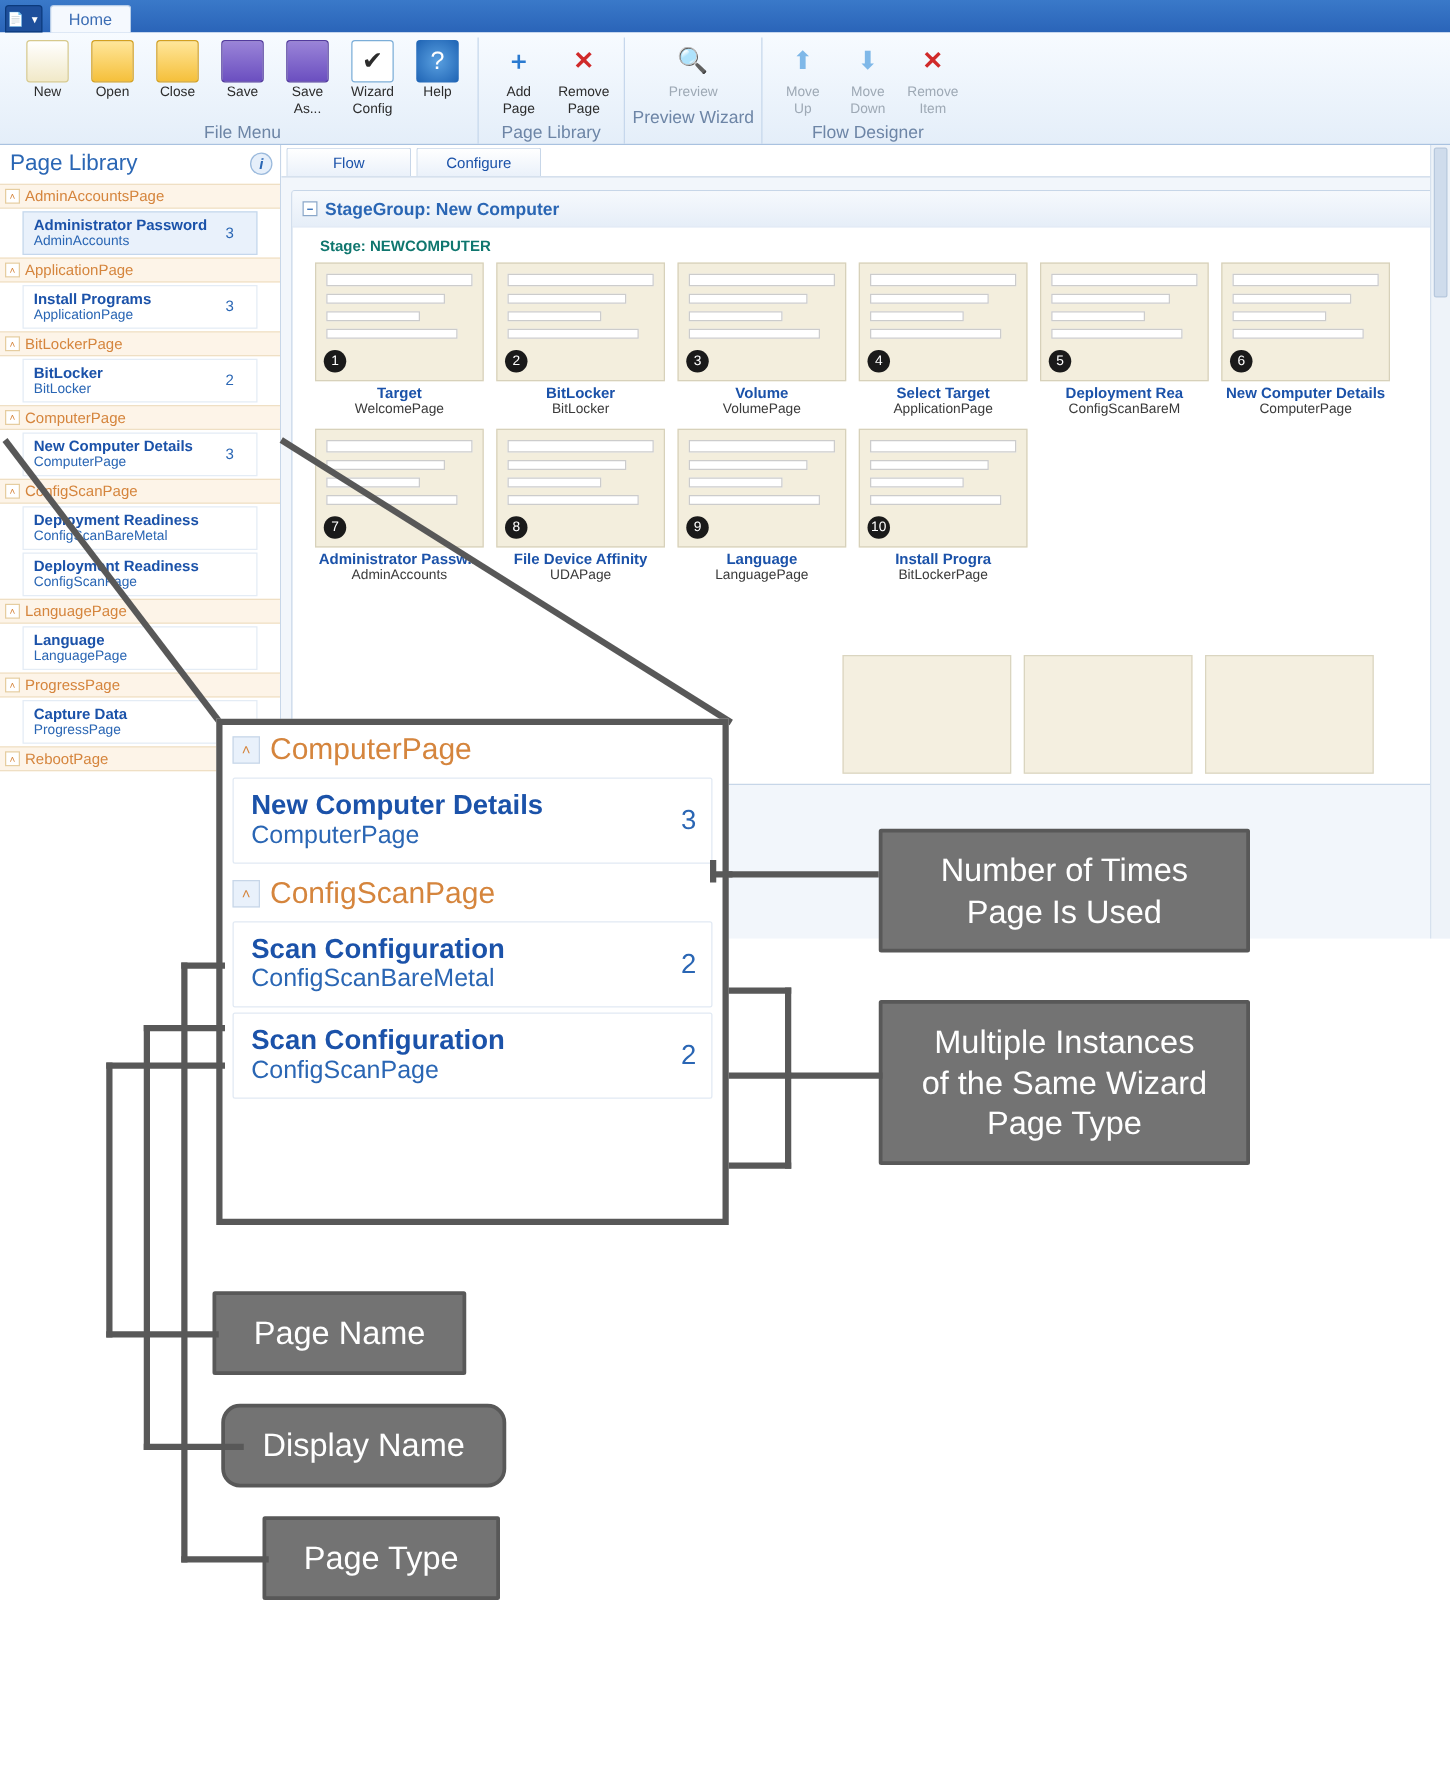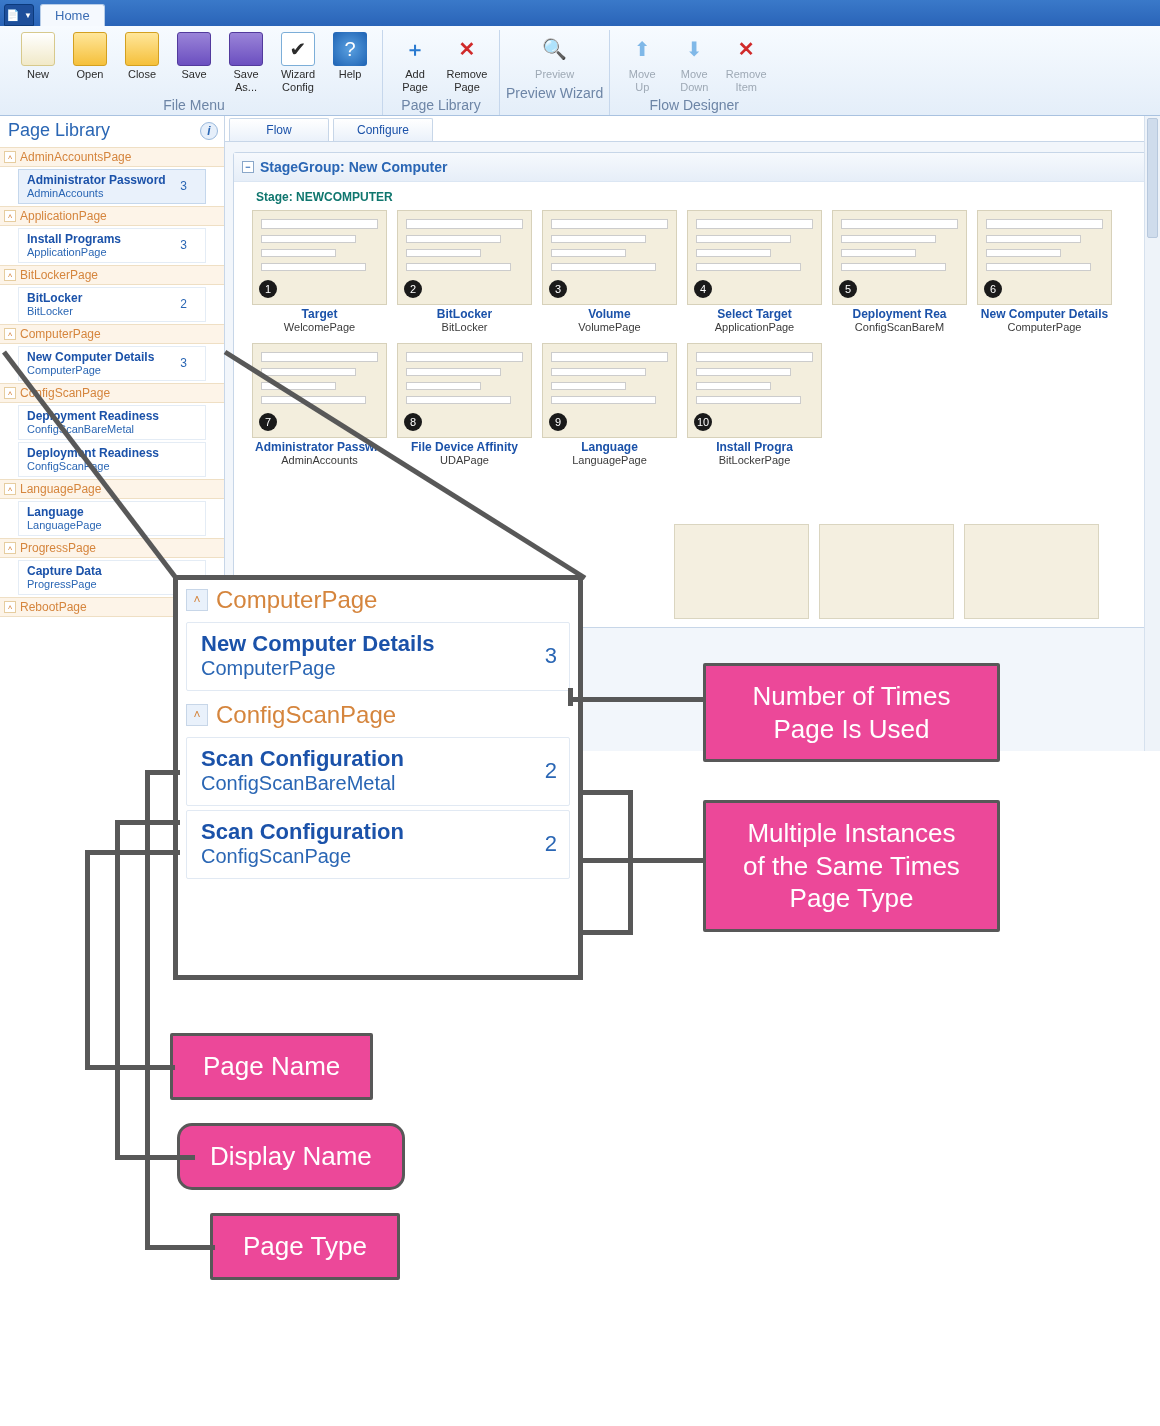--- a/index.html
+++ b/index.html
@@ -69,21 +69,21 @@
   .annot { position:absolute; left:0; top:0; width:1160px; height:1426px; pointer-events:none; }
   .zoom-frame { position:absolute; left:173px; top:575px; width:410px; height:405px; background:#fff; border:5px solid #585858; }
   .zoom-frame .zgroup-h { display:flex; align-items:center; gap:8px; padding:6px 8px 4px 8px; }
   .zoom-frame .zchev { width:22px; height:22px; background:#e9f1fb; border:1px solid #c7d6e8; color:#d5853d; font-size:12px; display:flex; align-items:center; justify-content:center; }
   .zoom-frame .zgname { font-size:24px; color:#d5853d; }
   .zoom-frame .zitem { border:1px solid #e1e9f3; border-radius:2px; margin:4px 8px; padding:8px 12px 10px 14px; display:flex; justify-content:space-between; align-items:center; }
   .zoom-frame .zdn { font-size:22px; color:#1b52a9; font-weight:700; }
   .zoom-frame .zpn { font-size:20px; color:#2a66b4; }
   .zoom-frame .zcnt { font-size:22px; color:#2a66b4; }
 
-  .callout { position:absolute; background:#ec4899; border:3px solid #585858; color:#fff; font-size:26px; padding:14px 30px; text-align:center; border-radius:2px; line-height:1.25; }
+  .callout { position:absolute; background:#737373; border:3px solid #585858; color:#fff; font-size:26px; padding:14px 30px; text-align:center; border-radius:2px; line-height:1.25; }
   .leader { position:absolute; background:#585858; }
 
   
   .wedge { position:absolute; fill:none; stroke:#585858; stroke-width:5; }
 </style>
 </head>
 <body>
 
 <div class="titlebar">
   <div class="doc-btn">📄</div>
@@ -438,21 +438,21 @@
       <div class="zitem">
         <div>
           <div class="zdn">Scan Configuration</div>
           <div class="zpn">ConfigScanPage</div>
         </div>
         <div class="zcnt">2</div>
       </div>
     </div>
 
   <div class="callout" style="left:703px; top:663px; width:297px;">Number of Times Page Is Used</div>
-  <div class="callout" style="left:703px; top:800px; width:297px;">Multiple Instances of the Same Times Page Type</div>
+  <div class="callout" style="left:703px; top:800px; width:297px;">Multiple Instances of the Same Wizard Page Type</div>
   <div class="callout" style="left:170px; top:1033px;">Page Name</div>
   <div class="callout" style="left:177px; top:1123px;border-radius:15px;">Display Name</div>
   <div class="callout" style="left:210px; top:1213px;">Page Type</div>
 
   <div class="leader" style="left:583px; top:697px; width:120px; height:5px;"></div>
   <div class="leader" style="left:568px; top:688px; width:5px; height:18px;"></div>
   <div class="leader" style="left:568px; top:697px; width:18px; height:5px;"></div>
 
   <div class="leader" style="left:583px; top:858px; width:50px; height:5px;"></div>
   <div class="leader" style="left:628px; top:790px; width:5px; height:145px;"></div>

